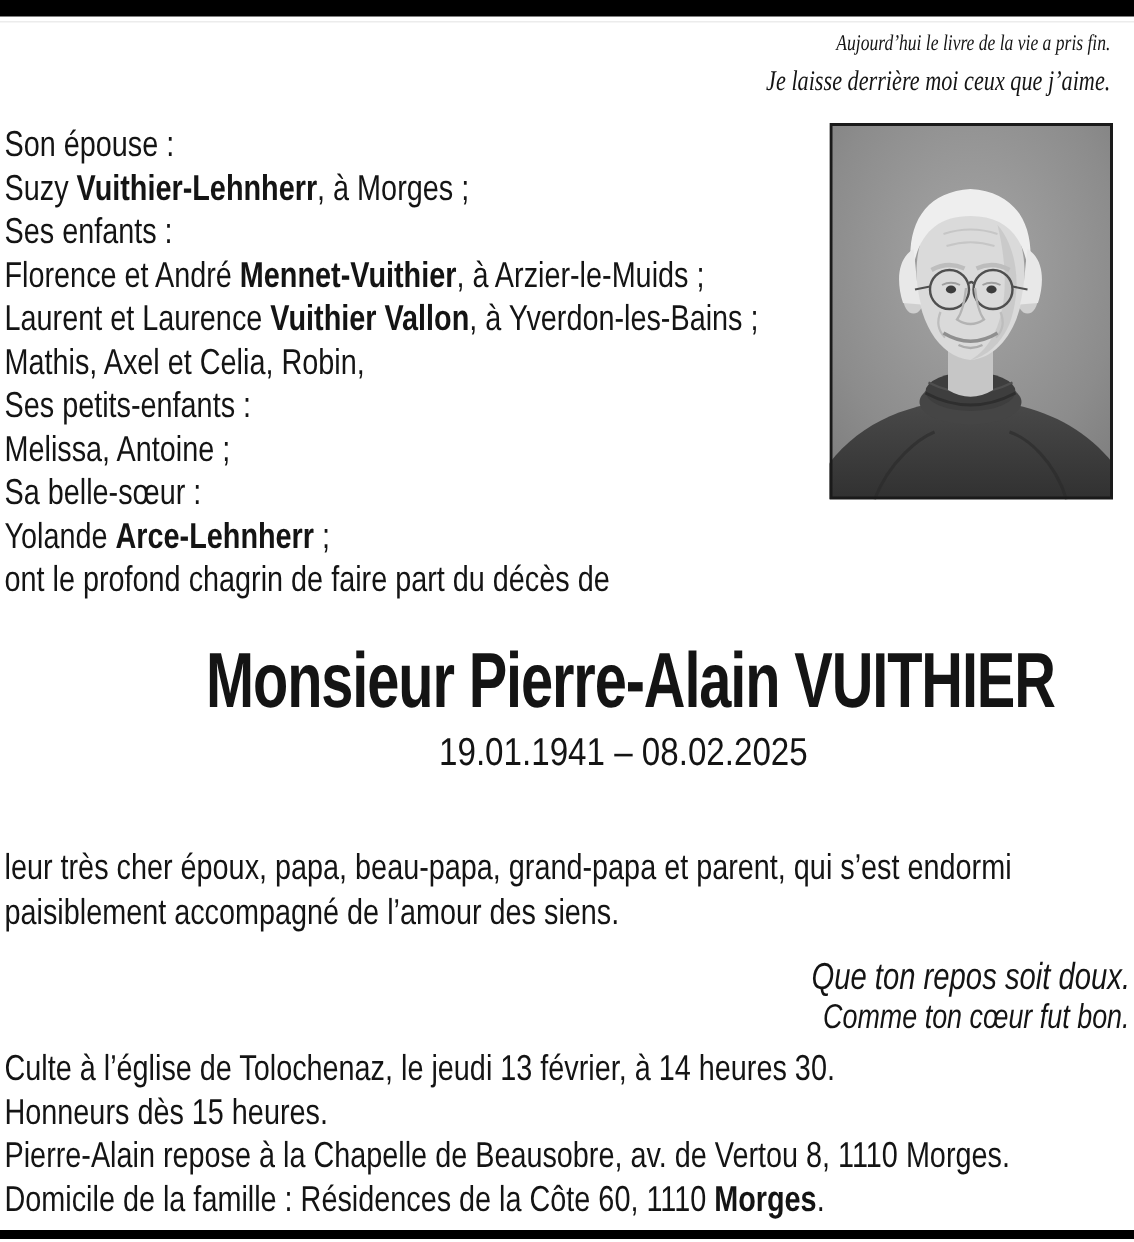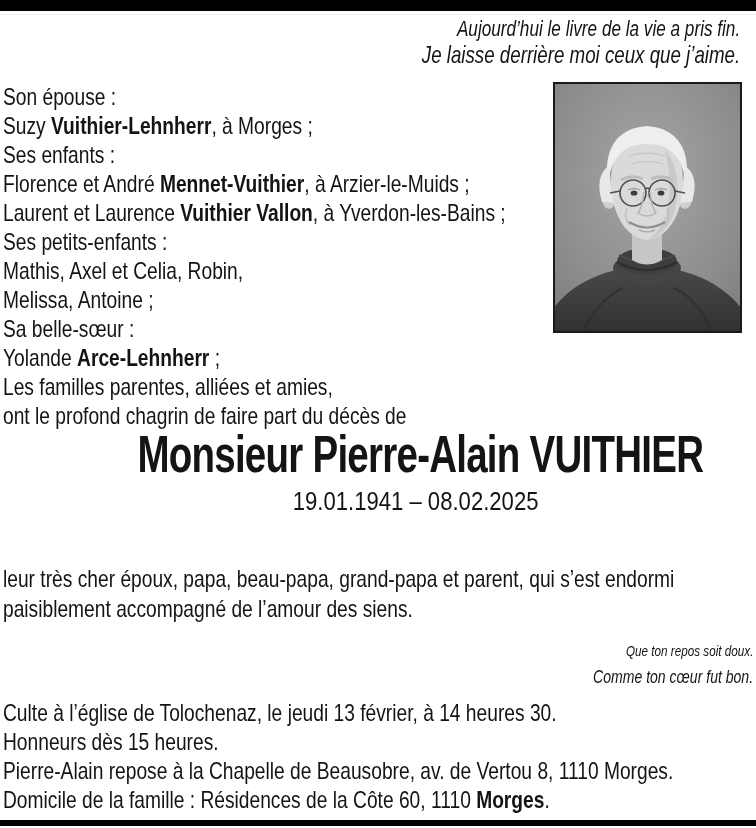--- a/index.html
+++ b/index.html
@@ -66,22 +66,22 @@
 </style>
 </head>
 <body>
 
 <div class="page">
 
   <div class="top-bar"></div>
   <div class="top-hairline"></div>
 
   <div class="epigraph">
-    <div class="line" style="height:26px;line-height:26px;font-size:22px;"><span class="cond-r">Aujourd’hui le livre de la vie a pris fin.</span></div>
-    <div class="line" style="height:26px;line-height:26px;font-size:24px;"><span class="cond-r">Je laisse derrière moi ceux que j’aime.</span></div>
+    <div class="line" style="height:26px;line-height:26px;font-size:15px;font-family:Liberation Serif, serif;"><span class="cond-r">Aujourd’hui le livre de la vie a pris fin.</span></div>
+    <div class="line" style="height:26px;line-height:26px;font-size:19px;font-family:Liberation Serif, serif;"><span class="cond-r">Je laisse derrière moi ceux que j’aime.</span></div>
   </div>
 
   <div class="photo-frame">
     <svg width="189" height="251" viewBox="0 0 189 251" xmlns="http://www.w3.org/2000/svg">
       <defs>
         <radialGradient id="pbg" cx="50%" cy="38%" r="75%">
           <stop offset="0%" stop-color="#a6a6a6"></stop>
           <stop offset="70%" stop-color="#8c8c8c"></stop>
           <stop offset="100%" stop-color="#7d7d7d"></stop>
         </radialGradient>
@@ -142,42 +142,41 @@
       <rect x="1" y="1" width="187" height="249" fill="none" stroke="#1a1a1a" stroke-width="2"></rect>
     </svg>
   </div>
 
   <div class="family-block">
     <div class="line"><span class="cond">Son épouse :</span></div>
     <div class="line"><span class="cond"><span>Suzy </span><b>Vuithier-Lehnherr</b><span>, à Morges ;</span></span></div>
     <div class="line"><span class="cond">Ses enfants :</span></div>
     <div class="line"><span class="cond"><span>Florence et André </span><b>Mennet-Vuithier</b><span>, à Arzier-le-Muids ;</span></span></div>
     <div class="line"><span class="cond"><span>Laurent et Laurence </span><b>Vuithier Vallon</b><span>, à Yverdon-les-Bains ;</span></span></div>
+    <div class="line"><span class="cond">Mathis, Axel et Celia, Robin,</span></div>
     <div class="line"><span class="cond">Ses petits-enfants :</span></div>
-    <div class="line"><span class="cond">Mathis, Axel et Celia, Robin,</span></div>
     <div class="line"><span class="cond">Melissa, Antoine ;</span></div>
     <div class="line"><span class="cond">Sa belle-sœur :</span></div>
     <div class="line"><span class="cond"><span>Yolande </span><b>Arce-Lehnherr</b><span> ;</span></span></div>
-    <div class="line"><span class="cond">Les familles parentes, alliées et amies,</span></div>
     <div class="line"><span class="cond">ont le profond chagrin de faire part du décès de</span></div>
   </div>
 
   <div class="name-section">
     <div><span class="deceased-name cond-c">Monsieur Pierre-Alain VUITHIER</span></div>
     <div><span class="dates cond-c">19.01.1941 – 08.02.2025</span></div>
   </div>
 
   <div class="tribute">
     <div class="line"><span class="cond">leur très cher époux, papa, beau-papa, grand-papa et parent, qui s’est endormi</span></div>
     <div class="line"><span class="cond">paisiblement accompagné de l’amour des siens.</span></div>
   </div>
 
   <div class="quote">
-    <div class="line" style="height:26px;line-height:26px;font-size:15px;"><span class="cond-r">Que ton repos soit doux.</span></div>
-    <div class="line" style="height:26px;line-height:26px;font-size:18px;"><span class="cond-r">Comme ton cœur fut bon.</span></div>
+    <div class="line" style="height:26px;line-height:26px;font-size:25px;"><span class="cond-r">Que ton repos soit doux.</span></div>
+    <div class="line" style="height:26px;line-height:26px;font-size:23px;"><span class="cond-r">Comme ton cœur fut bon.</span></div>
   </div>
 
   <div class="ceremony">
     <div class="line"><span class="cond">Culte à l’église de Tolochenaz, le jeudi 13 février, à 14 heures 30.</span></div>
     <div class="line"><span class="cond">Honneurs dès 15 heures.</span></div>
     <div class="line"><span class="cond">Pierre-Alain repose à la Chapelle de Beausobre, av. de Vertou 8, 1110 Morges.</span></div>
     <div class="line"><span class="cond"><span>Domicile de la famille : Résidences de la Côte 60, 1110 </span><b>Morges</b><span>.</span></span></div>
   </div>
 
   <div class="bottom-bar"></div>

